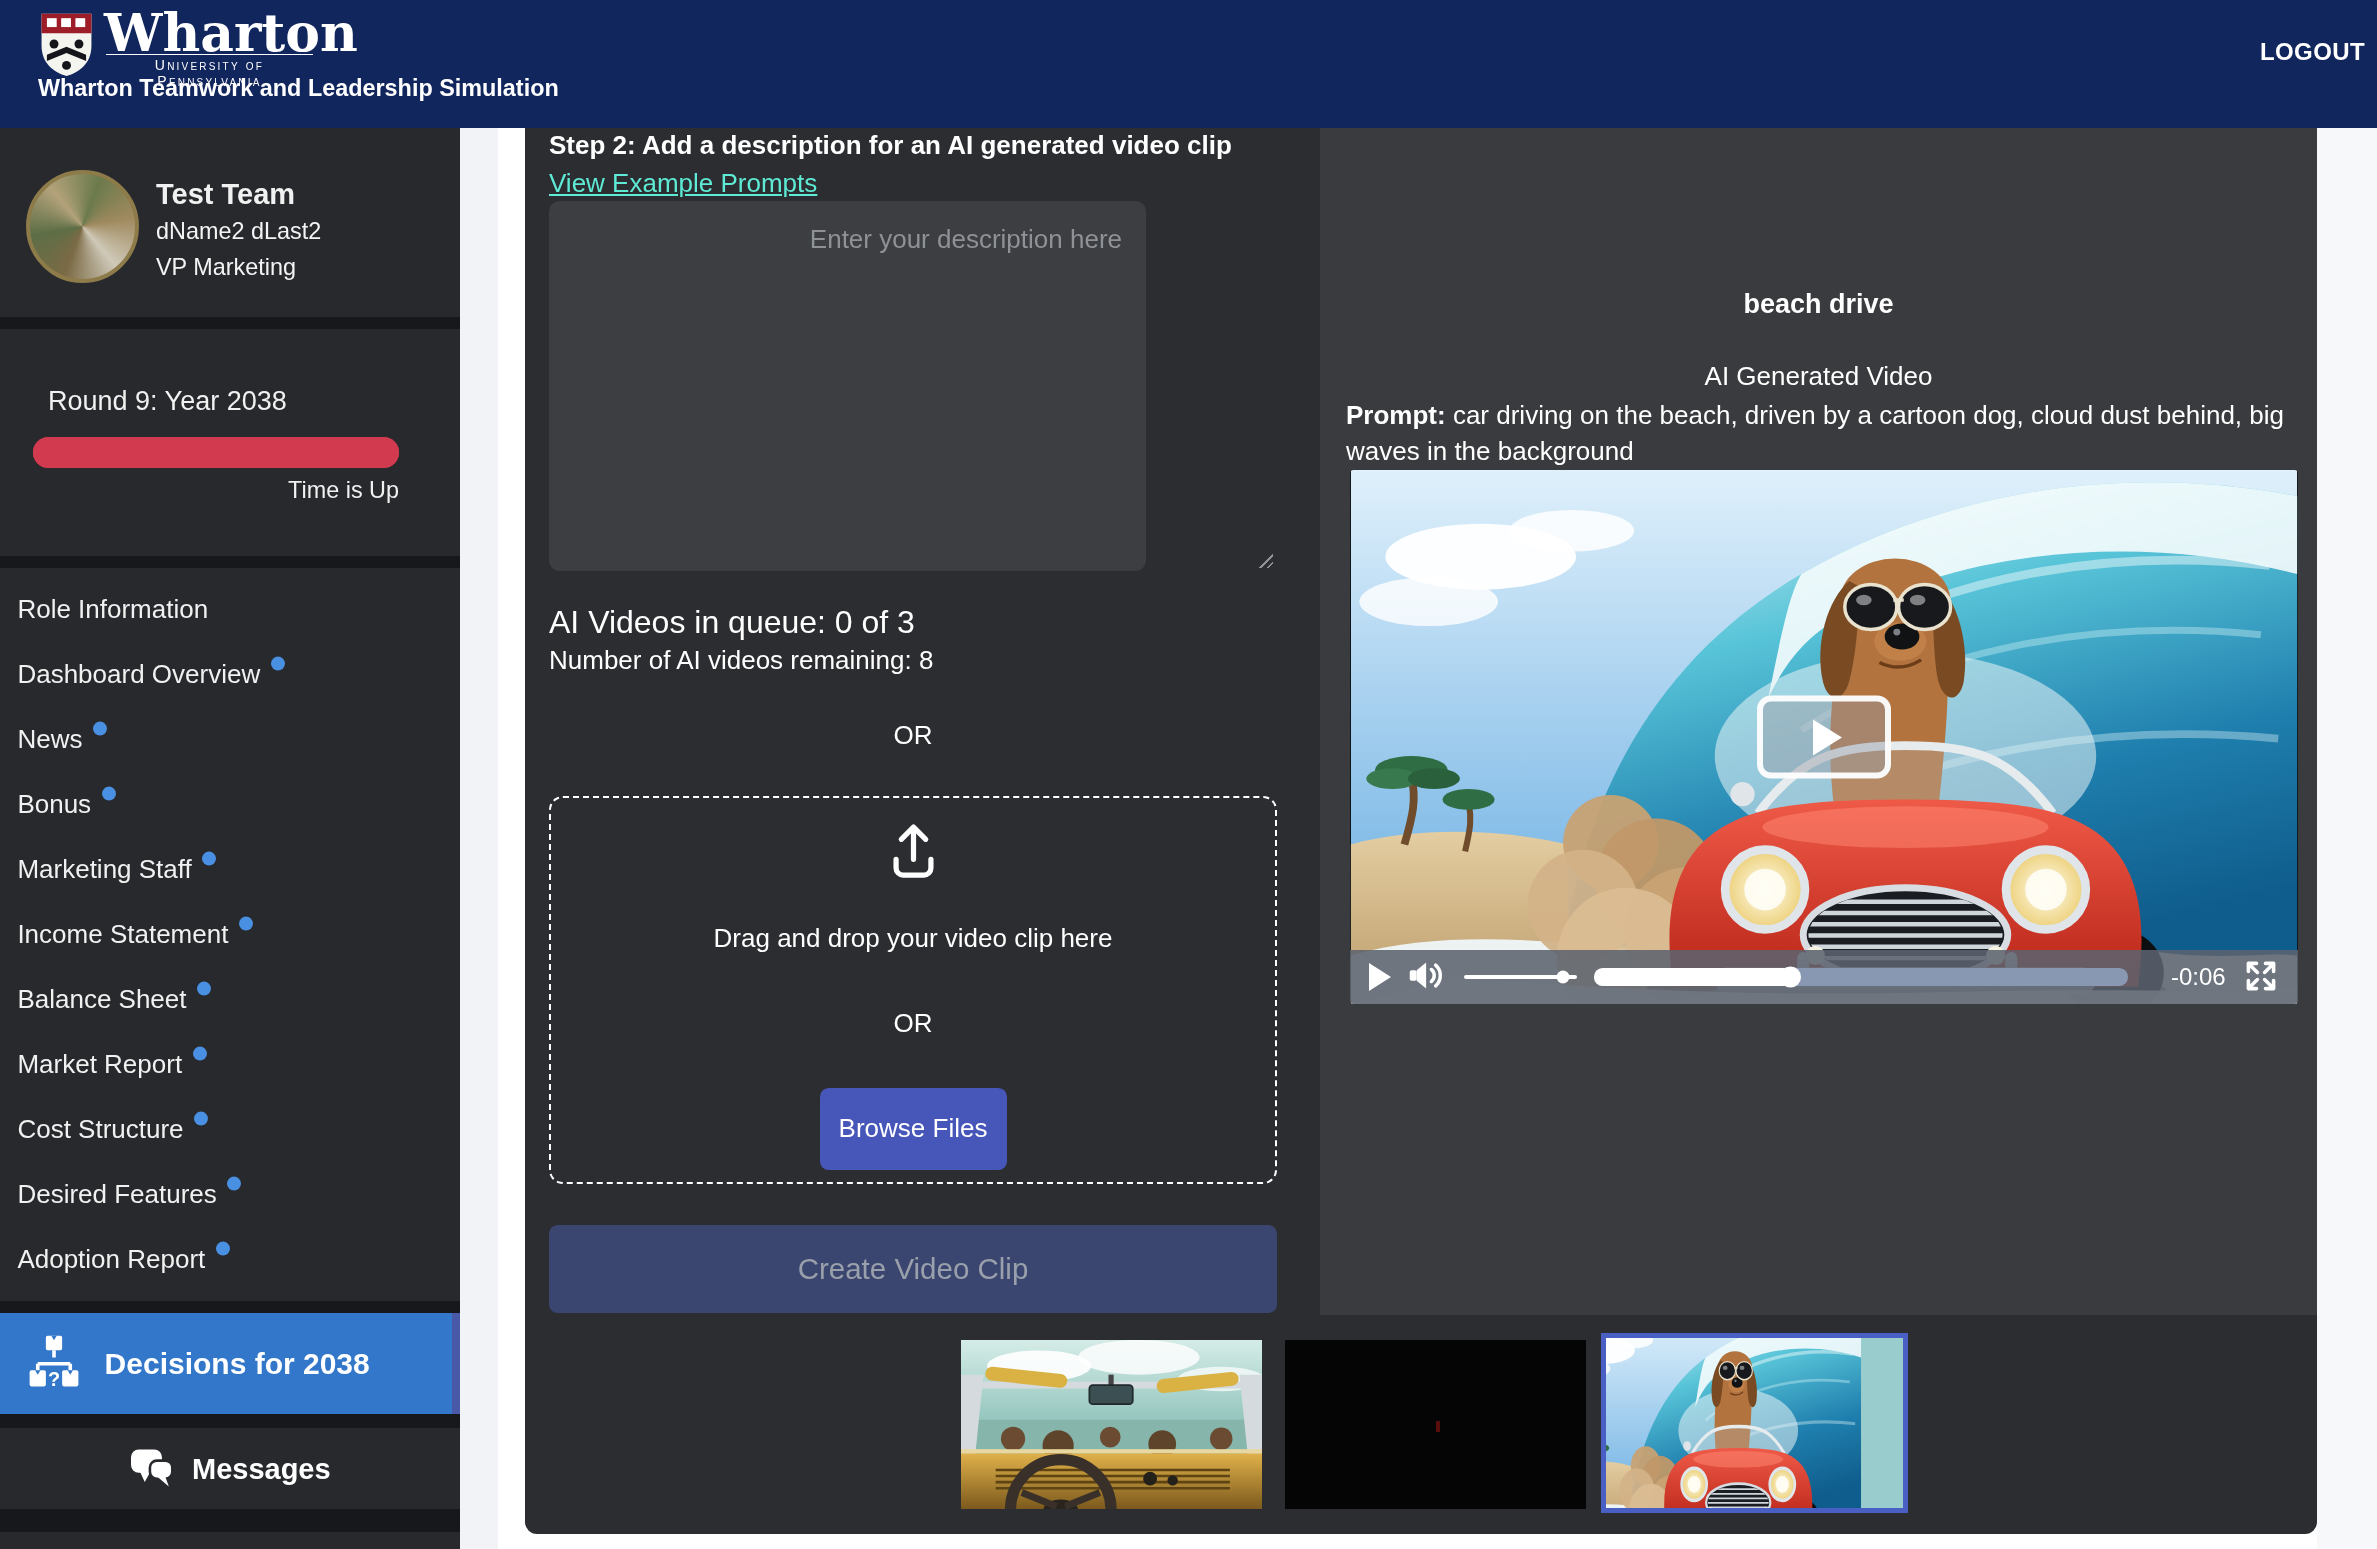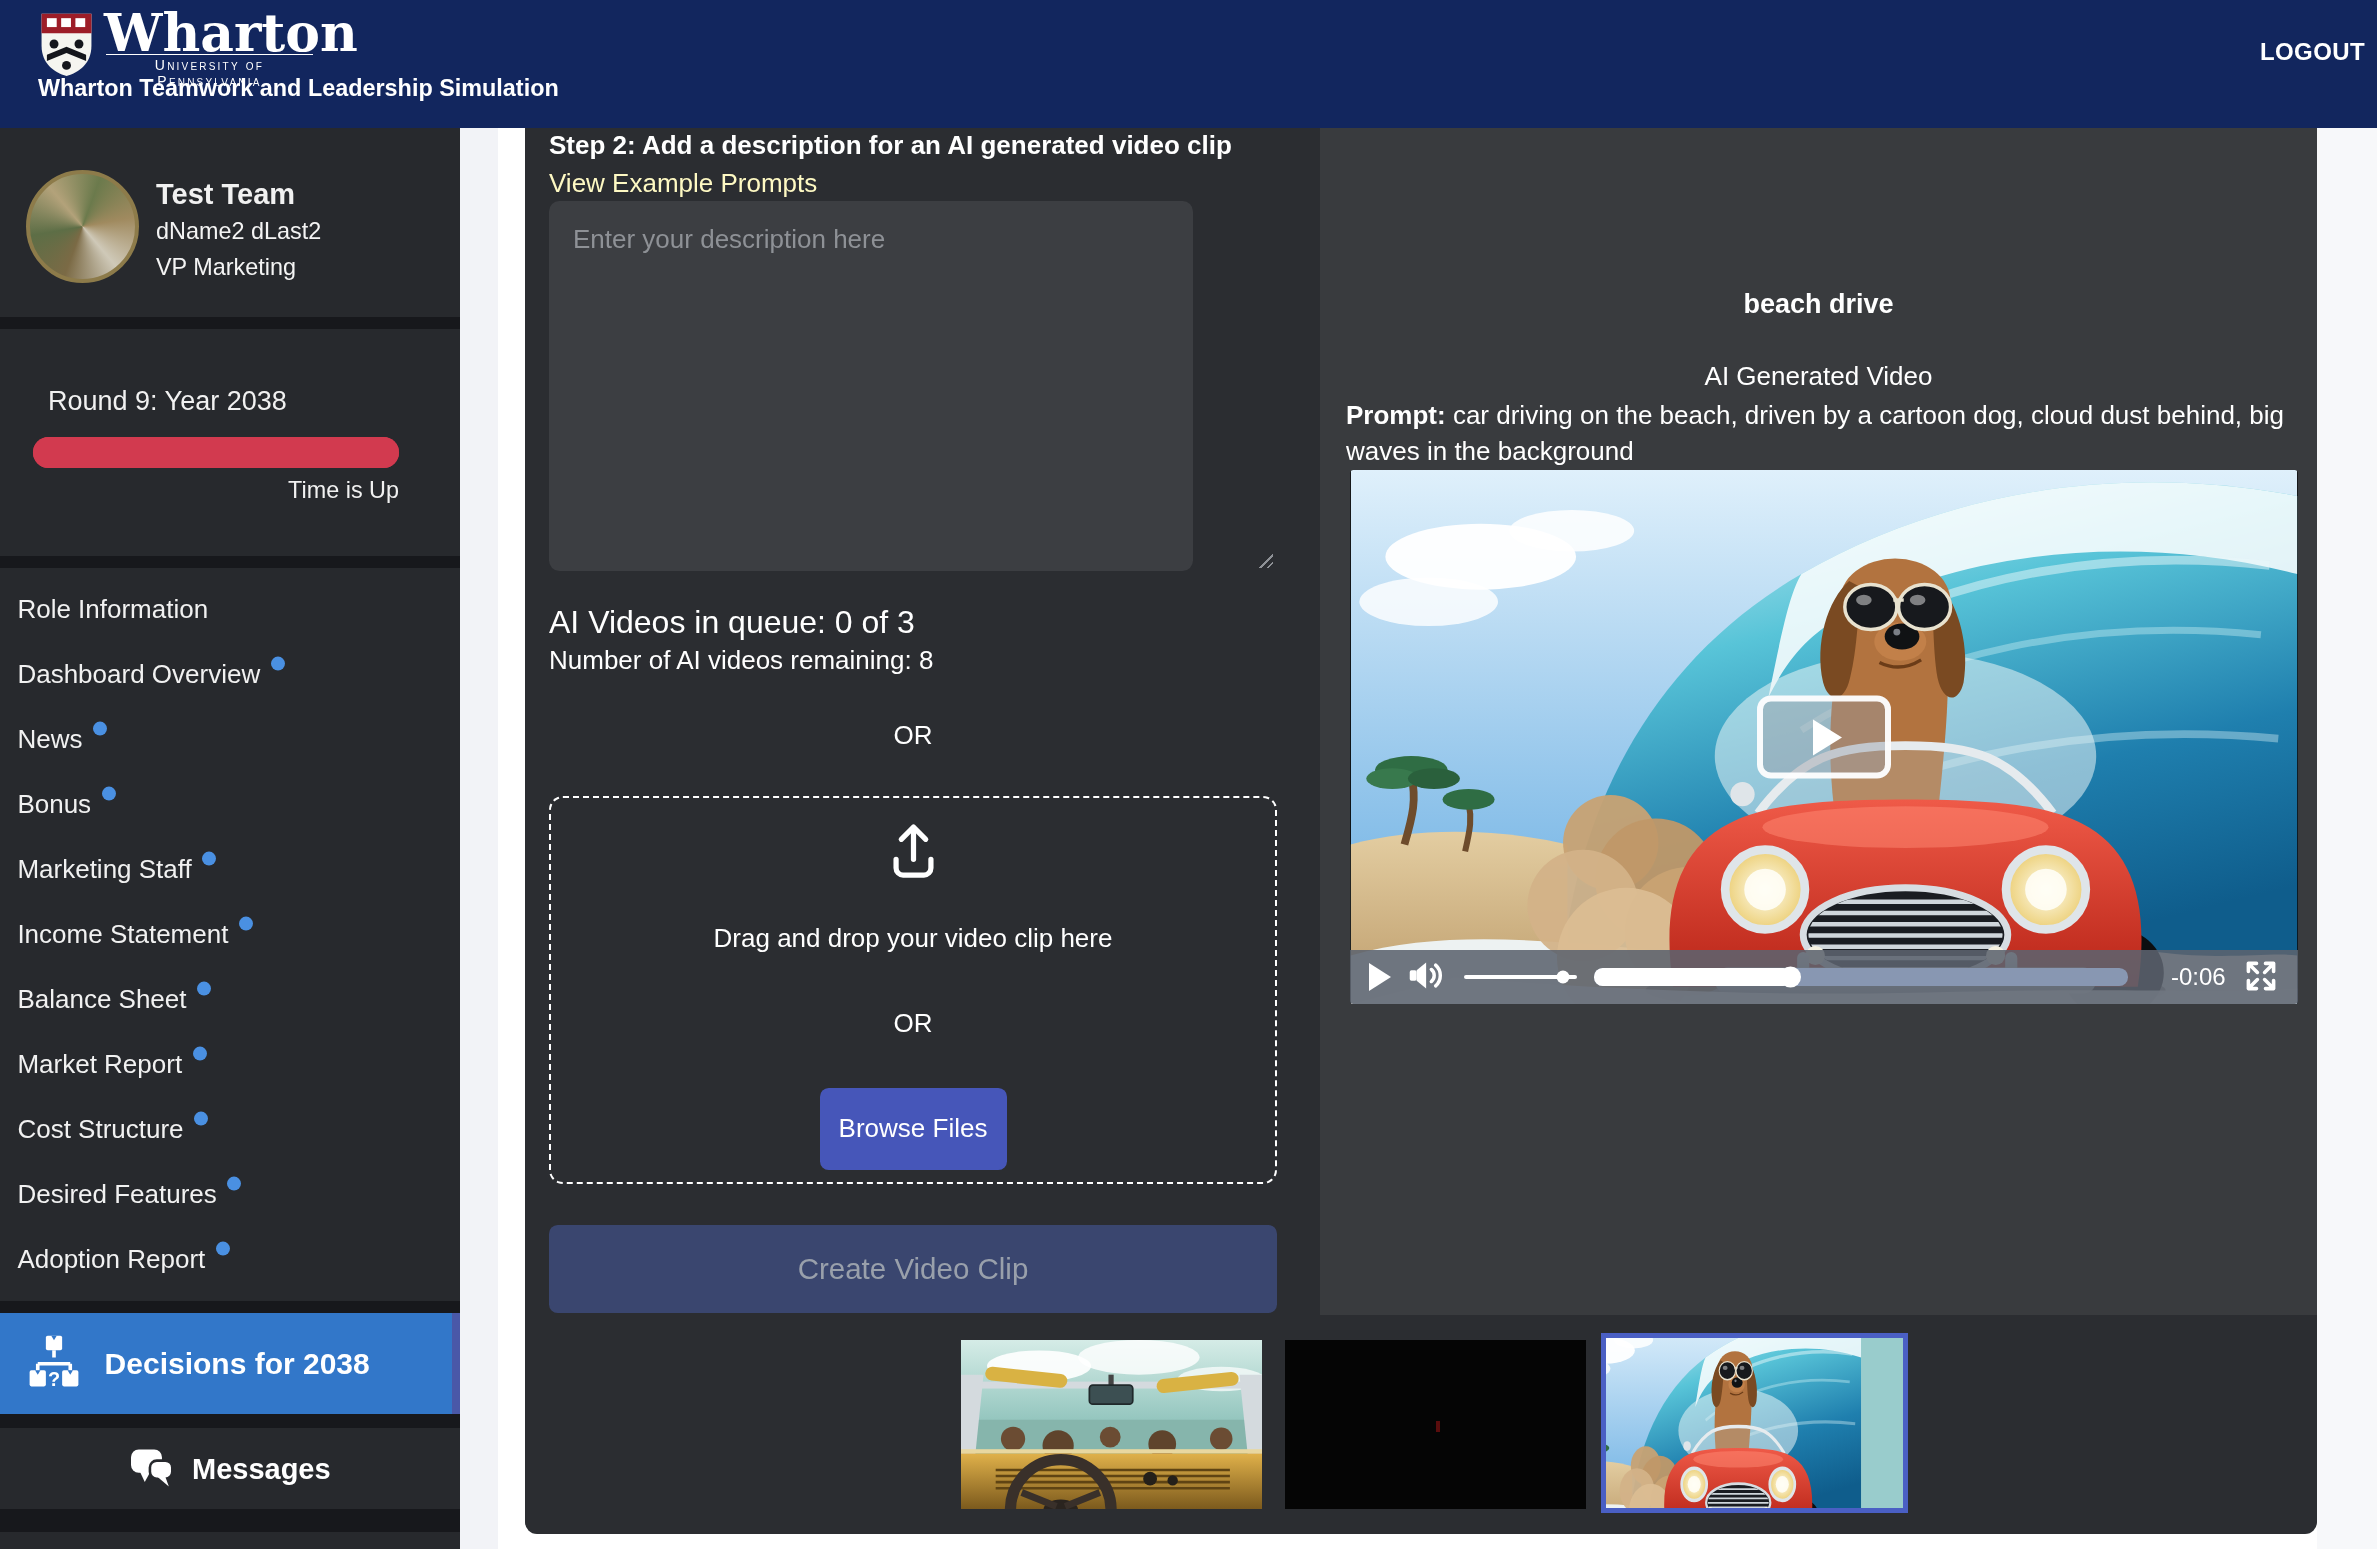--- a/index.html
+++ b/index.html
@@ -43,23 +43,23 @@
   .messages .mlabel{font-size:29px;font-weight:bold;color:#fff;}
 
   
   .gutter-a{position:absolute;left:460px;top:128px;width:38px;height:1421px;background:#f2f3f7;}
   .gutter-b{position:absolute;left:498px;top:128px;width:27px;height:1421px;background:#ffffff;}
   .right-strip{position:absolute;left:2317px;top:128px;width:61px;height:1421px;background:#f7f8fa;}
 
   
   .main{position:absolute;left:525px;top:128px;width:1792px;height:1406px;background:var(--panel-bg);border-radius:0 0 12px 12px;overflow:hidden;color:#fff;}
   .step-title{position:absolute;left:24px;top:1.7px;width:764px;font-size:26px;font-weight:bold;}
-  .example-link{position:absolute;left:24px;top:40px;font-size:26px;color:#fef9c3;cursor:pointer;}
-  .desc-input{position:absolute;left:24px;top:73px;width:644px;height:370px;background:var(--field-bg);border:none;border-radius:10.4px;
-    padding:22.6px 24px;font-size:26px;color:#e8e8e8;font-family:inherit;resize:none;}
+  .example-link{position:absolute;left:24px;top:40px;font-size:26px;color:#5eead4;text-decoration:underline;cursor:pointer;}
+  .desc-input{position:absolute;left:24px;top:73px;width:597px;height:370px;background:var(--field-bg);border:none;border-radius:10.4px;
+    padding:22.6px 24px;font-size:26px;color:#e8e8e8;font-family:inherit;resize:none;text-align:right;}
   .desc-input::placeholder{color:#8e9196;}
   .resize-grip{position:absolute;left:731px;top:423px;width:17.4px;height:17.4px;
     background:repeating-linear-gradient(135deg,transparent 0 3.5px,#8e9196 3.5px 5.2px);clip-path:polygon(100% 0,100% 100%,0 100%);}
   .queue-line{position:absolute;left:24px;top:476px;font-size:32px;text-align:center;}
   .remain-line{position:absolute;left:24px;top:517px;font-size:26px;}
   .or-outer{position:absolute;left:24px;top:592px;width:728px;text-align:center;font-size:26px;}
   .dropzone{position:absolute;left:24px;top:668px;width:728px;height:388px;border:2.6px dashed #fff;border-radius:14px;
     display:flex;flex-direction:column;align-items:center;}
   .dz-icon{margin-top:22.6px;}
   .dz-text{margin-top:38px;font-size:26px;}

